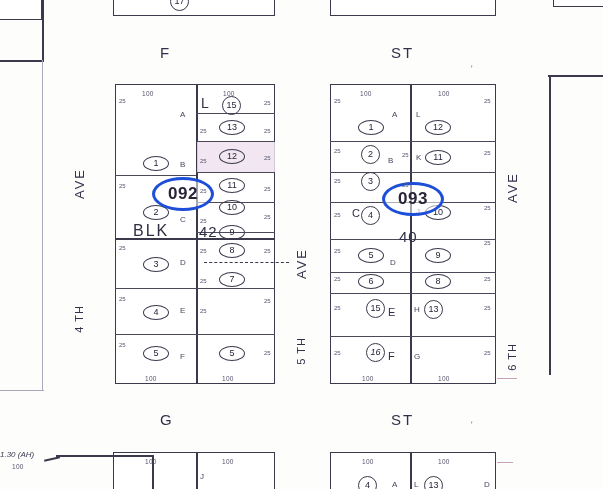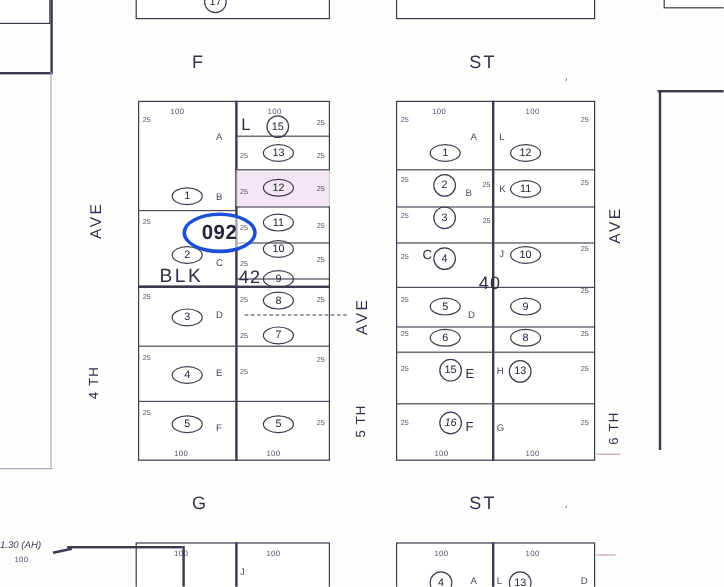--- a/index.html
+++ b/index.html
@@ -196,20 +196,21 @@
   <div class="ltr sm" style="left:390px;top:258px;">D</div>
   <div class="ltr" style="left:388px;top:306px;">E</div>
   <div class="ltr" style="left:388px;top:350px;">F</div>
 
   <div class="ltr sm" style="left:416px;top:110px;">L</div>
   <div class="ltr sm" style="left:416px;top:153px;">K</div>
   <div class="ltr sm" style="left:416px;top:207px;">J</div>
   <div class="ltr sm" style="left:414px;top:305px;">H</div>
   <div class="ltr sm" style="left:414px;top:352px;">G</div>
 
+  <div class="apn" style="left:382px;top:182px;">093</div>
 
   <div class="blknum" style="left:399px;top:228px;">40</div>
 
   <div class="tick" style="left:334px;top:98px;">25</div>
   <div class="tick" style="left:334px;top:148px;">25</div>
   <div class="tick" style="left:334px;top:178px;">25</div>
   <div class="tick" style="left:334px;top:212px;">25</div>
   <div class="tick" style="left:334px;top:248px;">25</div>
   <div class="tick" style="left:334px;top:276px;">25</div>
   <div class="tick" style="left:334px;top:305px;">25</div>

